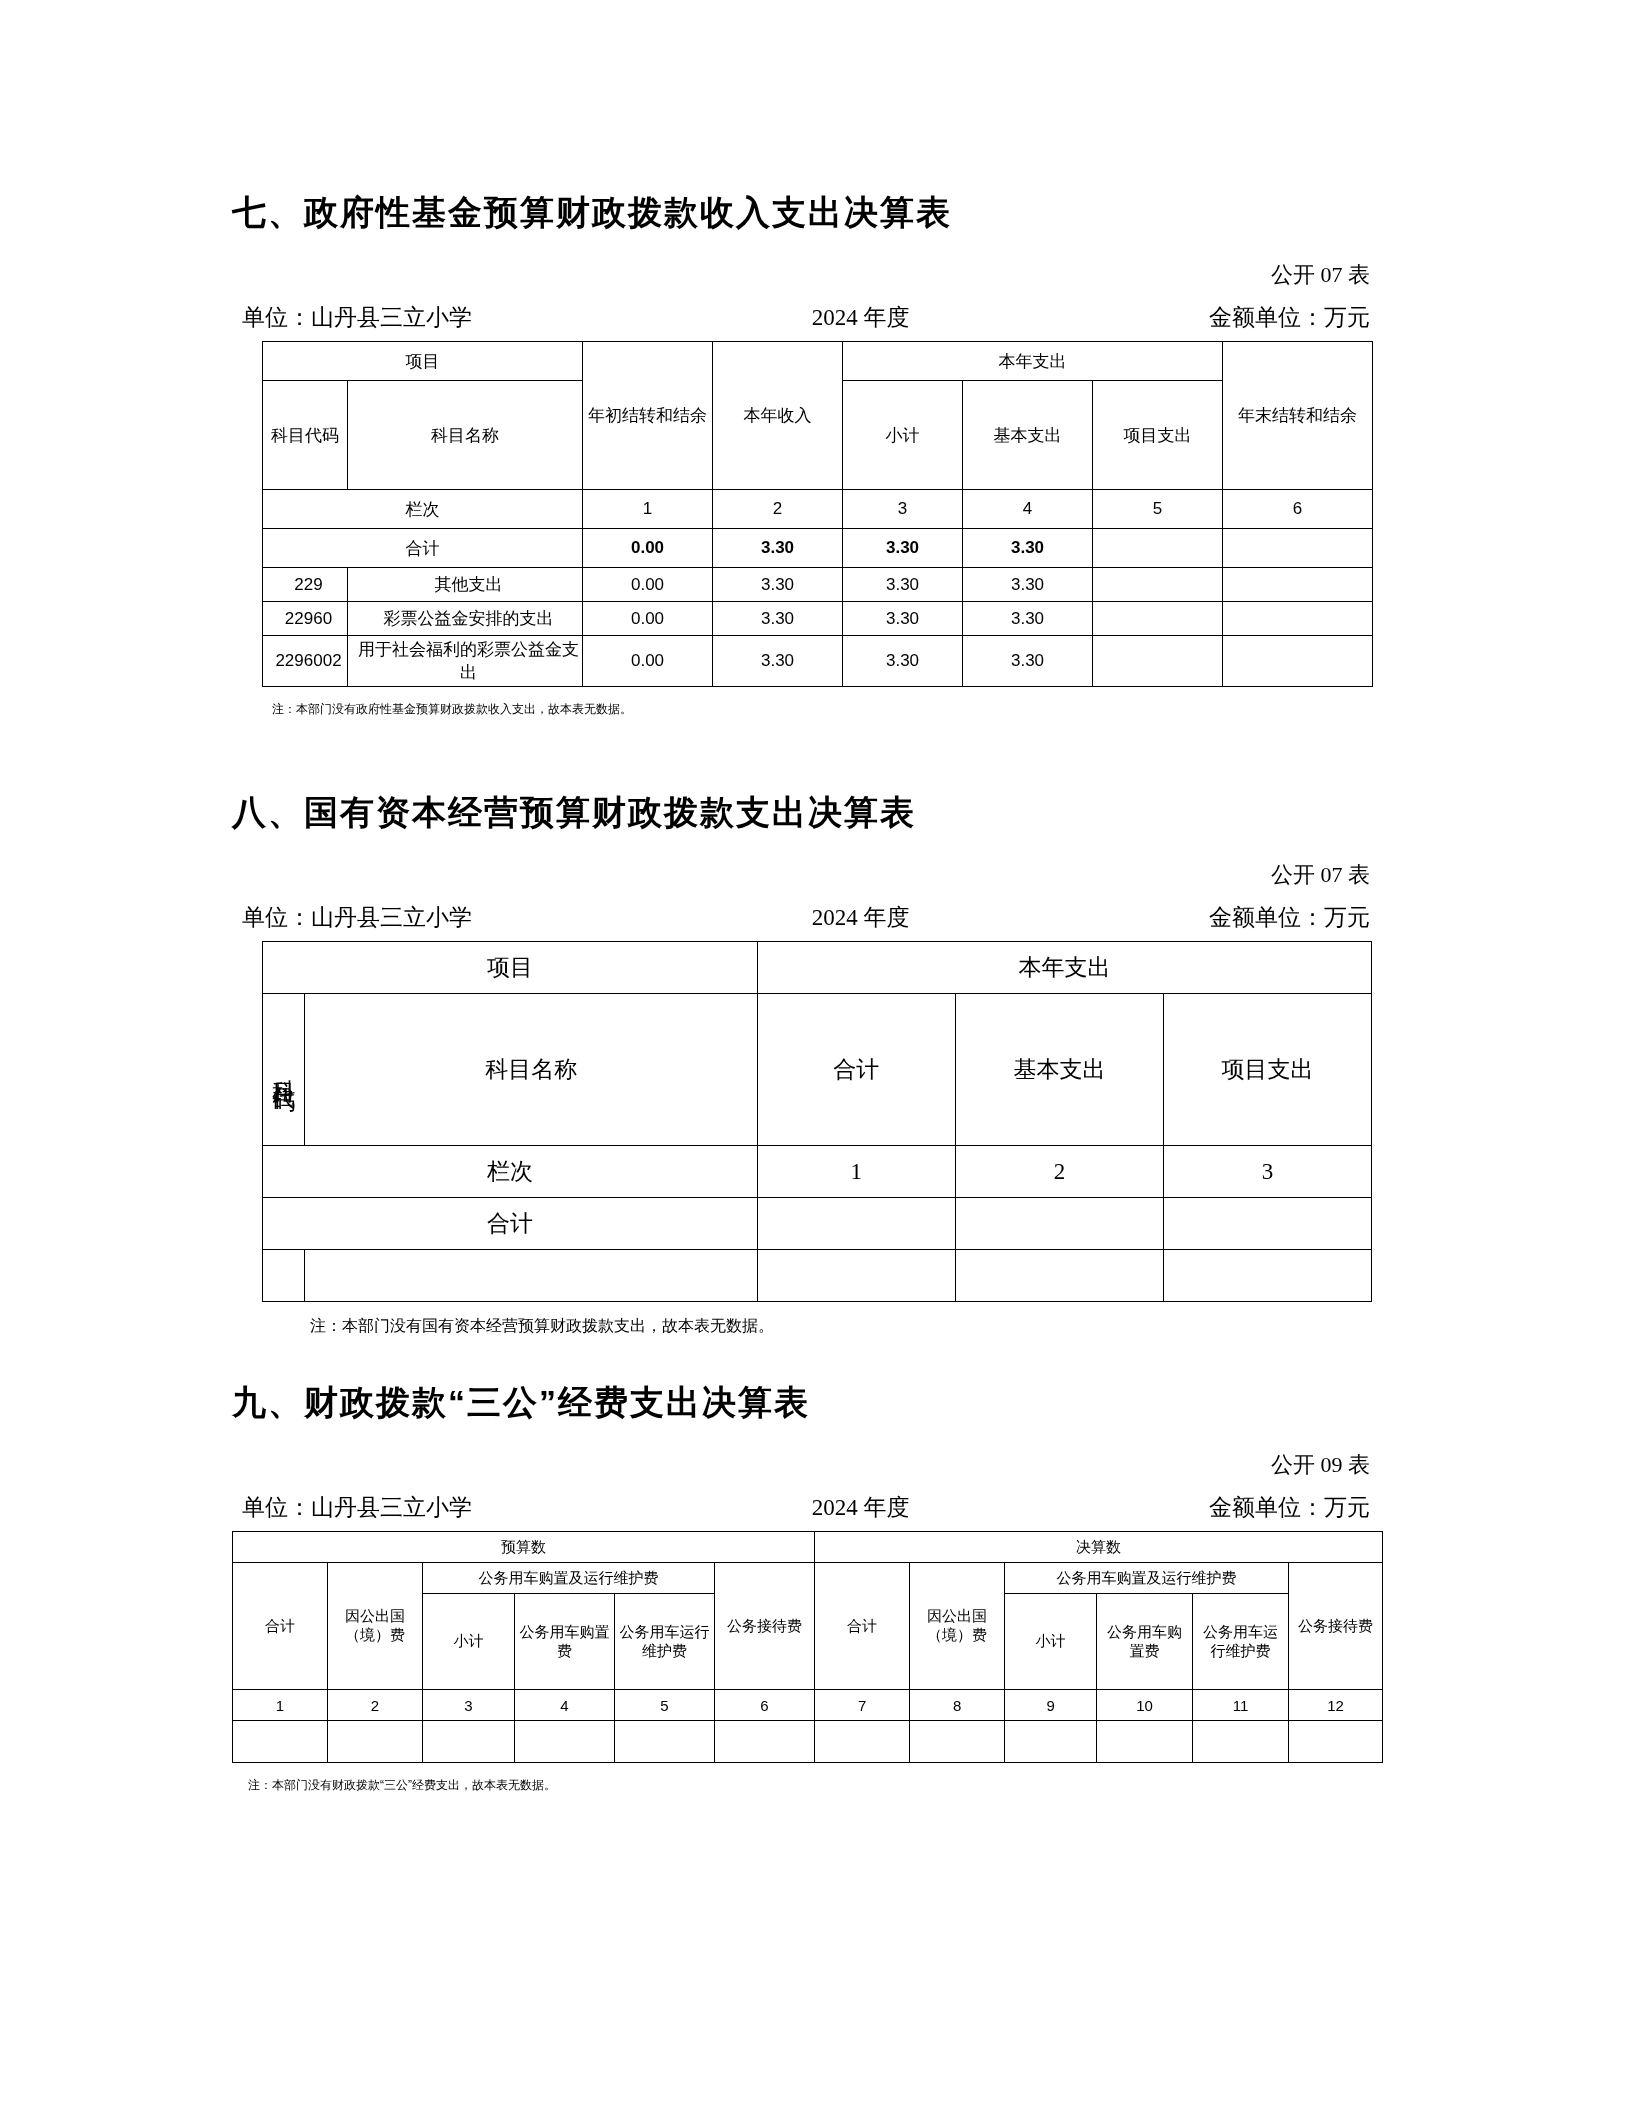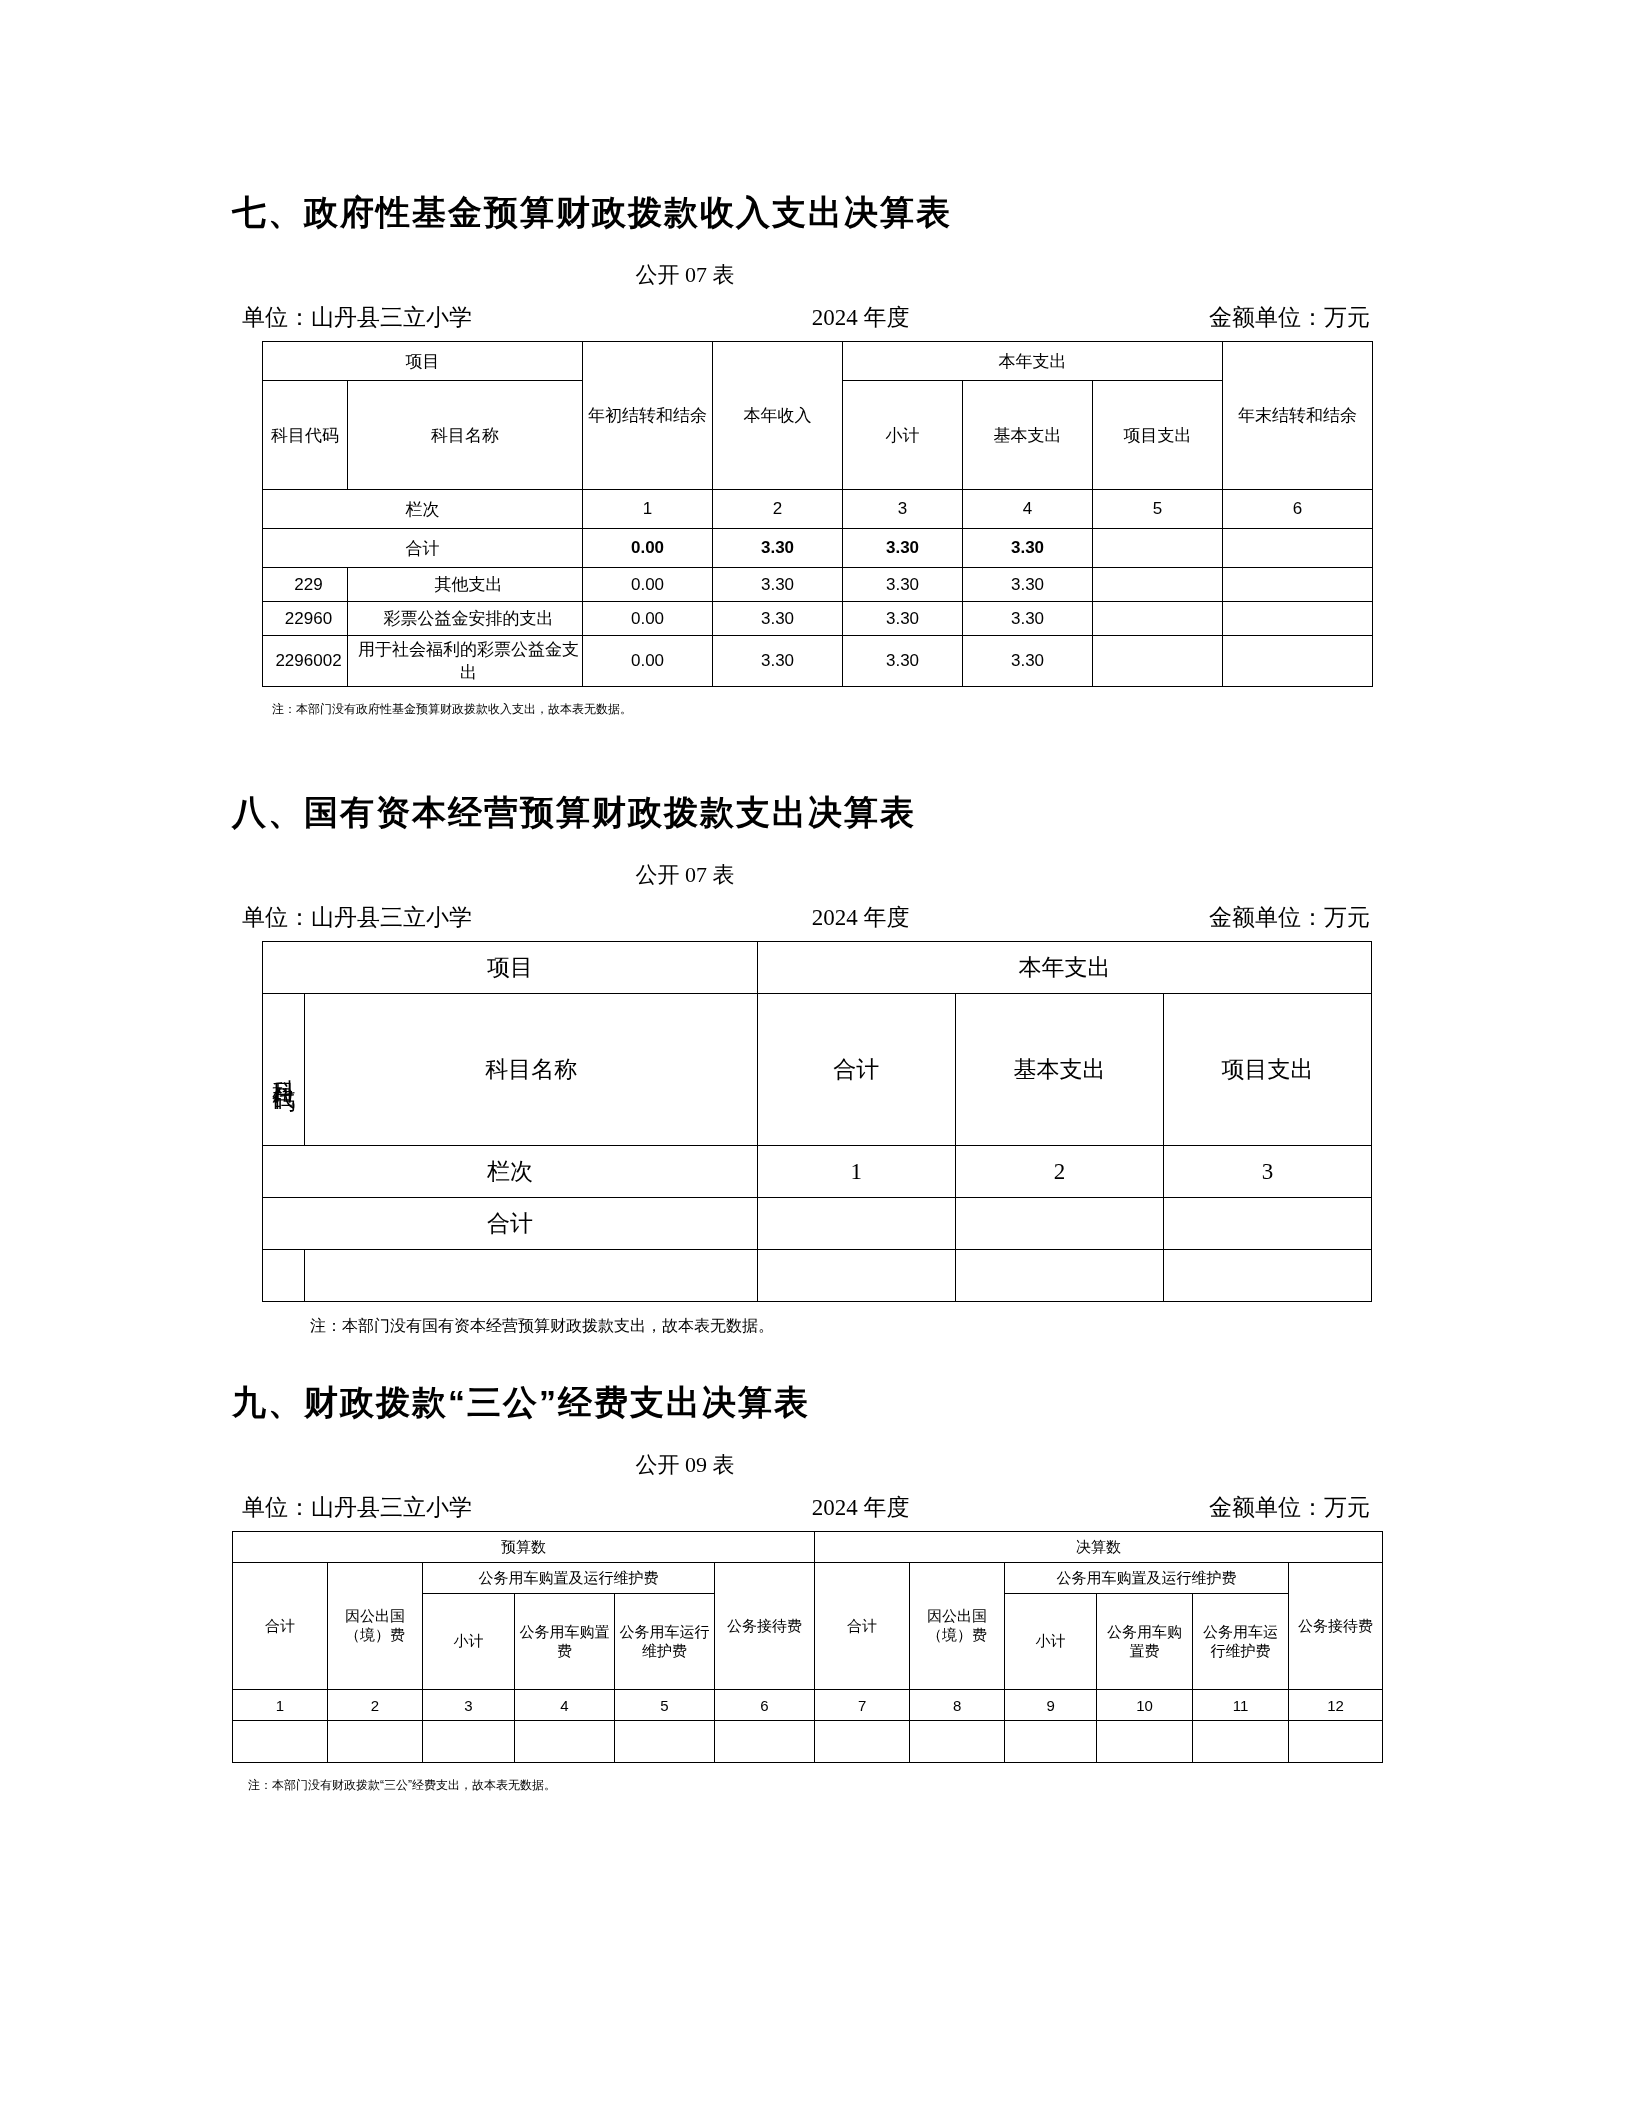--- a/index.html
+++ b/index.html
@@ -30,21 +30,21 @@
   h2.sec-title {
     font-family: "Liberation Sans", "DejaVu Sans", sans-serif;
     font-weight: bold;
     font-size: 34px;
     margin: 0;
     padding: 0 0 0 232px;
     letter-spacing: 2px;
     line-height: 1.3;
   }
   .pub-line {
-    text-align: center;
+    text-align: right;
     padding-right: 262px;
     font-size: 22px;
     margin-top: 26px;
     font-family: "Liberation Serif", serif;
   }
   .meta-row {
     display: flex;
     justify-content: space-between;
     padding: 0 262px 0 242px;
     font-size: 23px;

